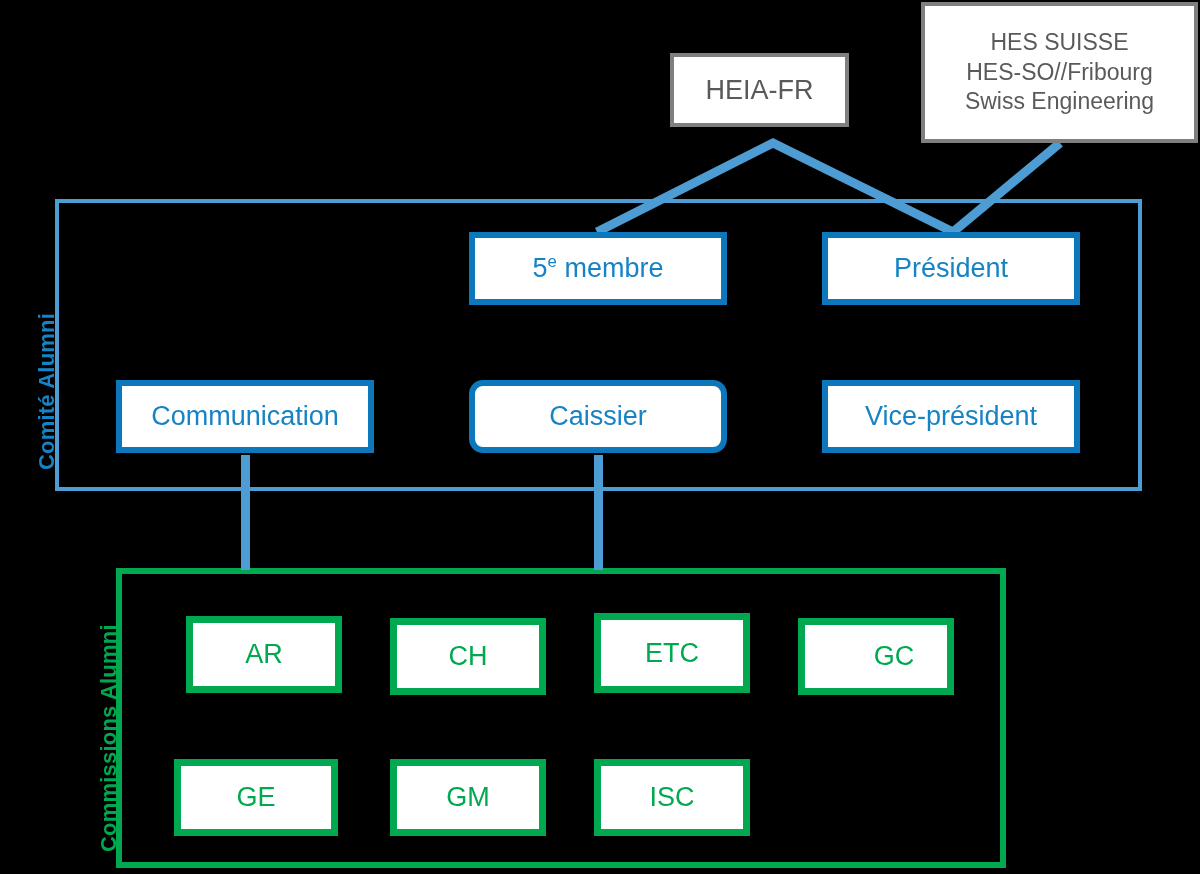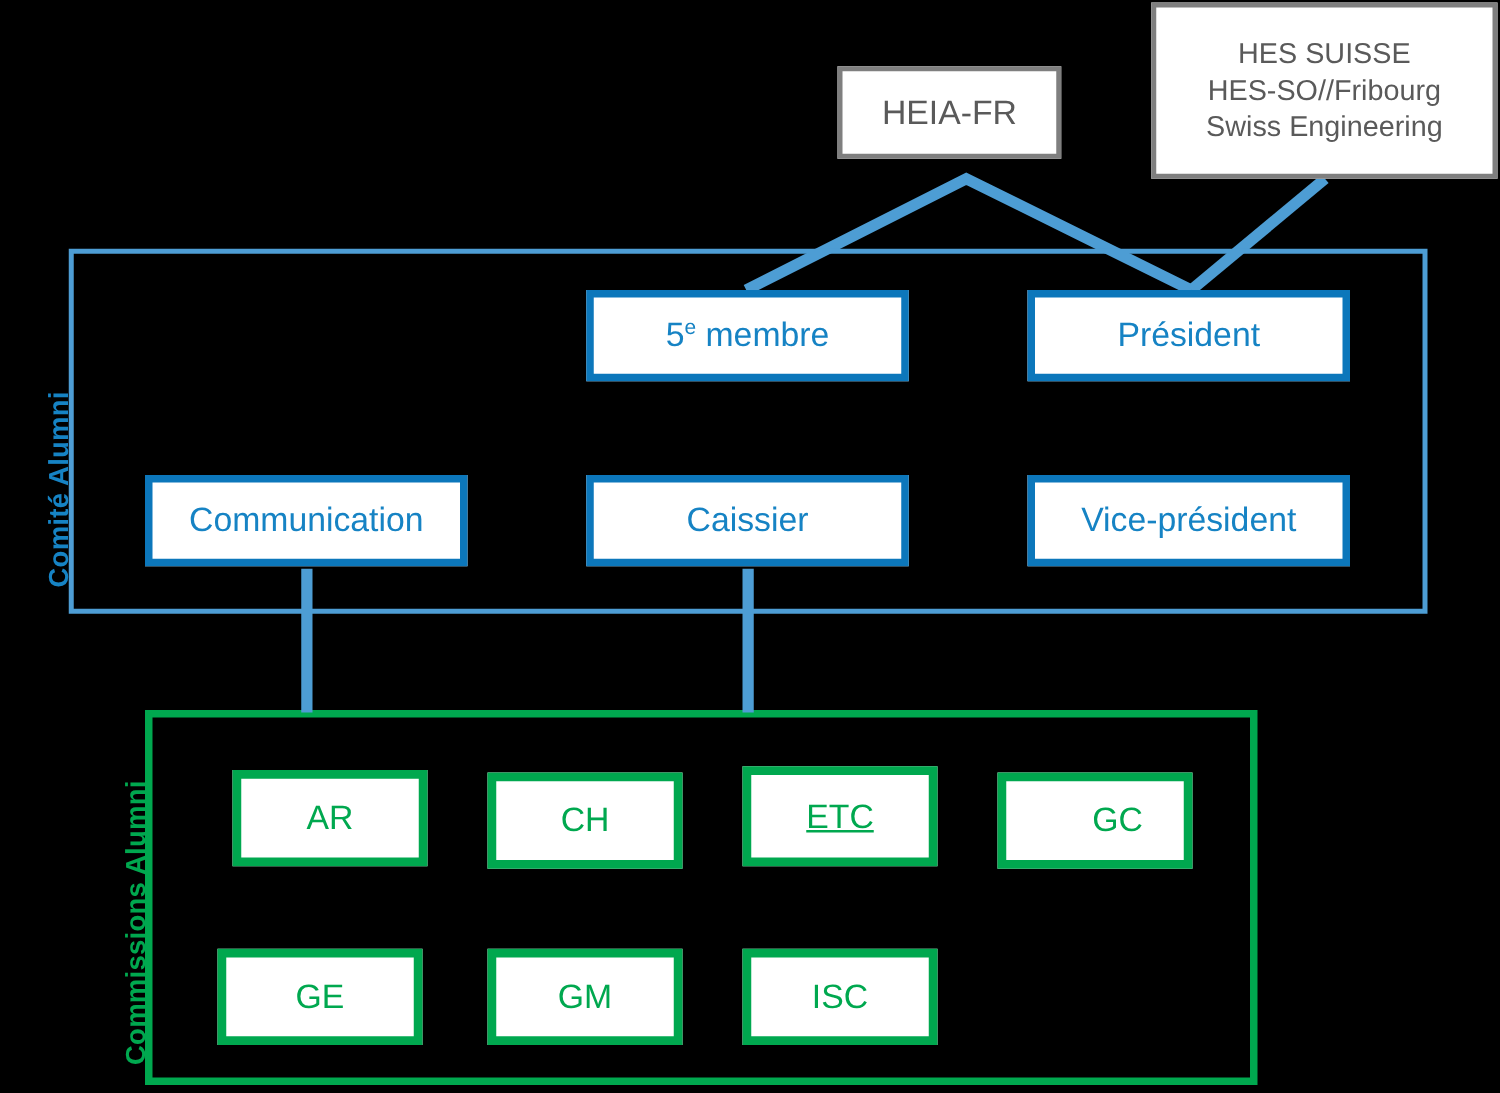--- a/index.html
+++ b/index.html
@@ -140,37 +140,37 @@
   </div>
 
   <div class="box box-blue" style="left:822px; top:232px; width:258px; height:73px;">
     <span>Président</span>
   </div>
 
   <div class="box box-blue" style="left:116px; top:380px; width:258px; height:73px;">
     <span>Communication</span>
   </div>
 
-  <div class="box box-blue" style="left:469px; top:380px; width:258px; height:73px;">
+  <div class="box box-blue" style="left:469px; top:380px; width:258px; height:73px;border-radius:14px;">
     <span>Caissier</span>
   </div>
 
   <div class="box box-blue" style="left:822px; top:380px; width:258px; height:73px;">
     <span>Vice-président</span>
   </div>
 
   <div class="box box-green" style="left:186px; top:616px; width:156px; height:77px;">
     <span>AR</span>
   </div>
 
   <div class="box box-green" style="left:390px; top:618px; width:156px; height:77px;">
     <span>CH</span>
   </div>
 
-  <div class="box box-green" style="left:594px; top:613px; width:156px; height:80px;text-decoration:underline;">
+  <div class="box box-green" style="left:594px; top:613px; width:156px; height:80px;">
     <span>ETC</span>
   </div>
 
   <div class="box box-green" style="left:798px; top:618px; width:156px; height:77px;padding-left:36px;">
     <span>GC</span>
   </div>
 
   <div class="box box-green" style="left:174px; top:759px; width:164px; height:77px;">
     <span>GE</span>
   </div>

